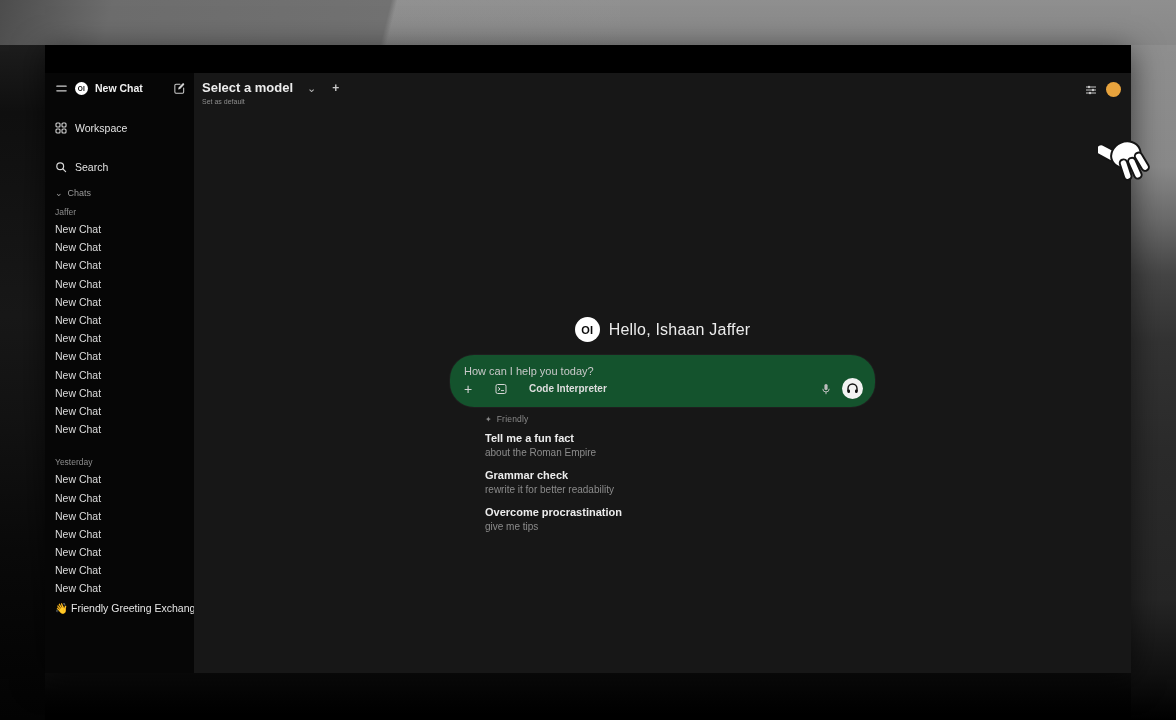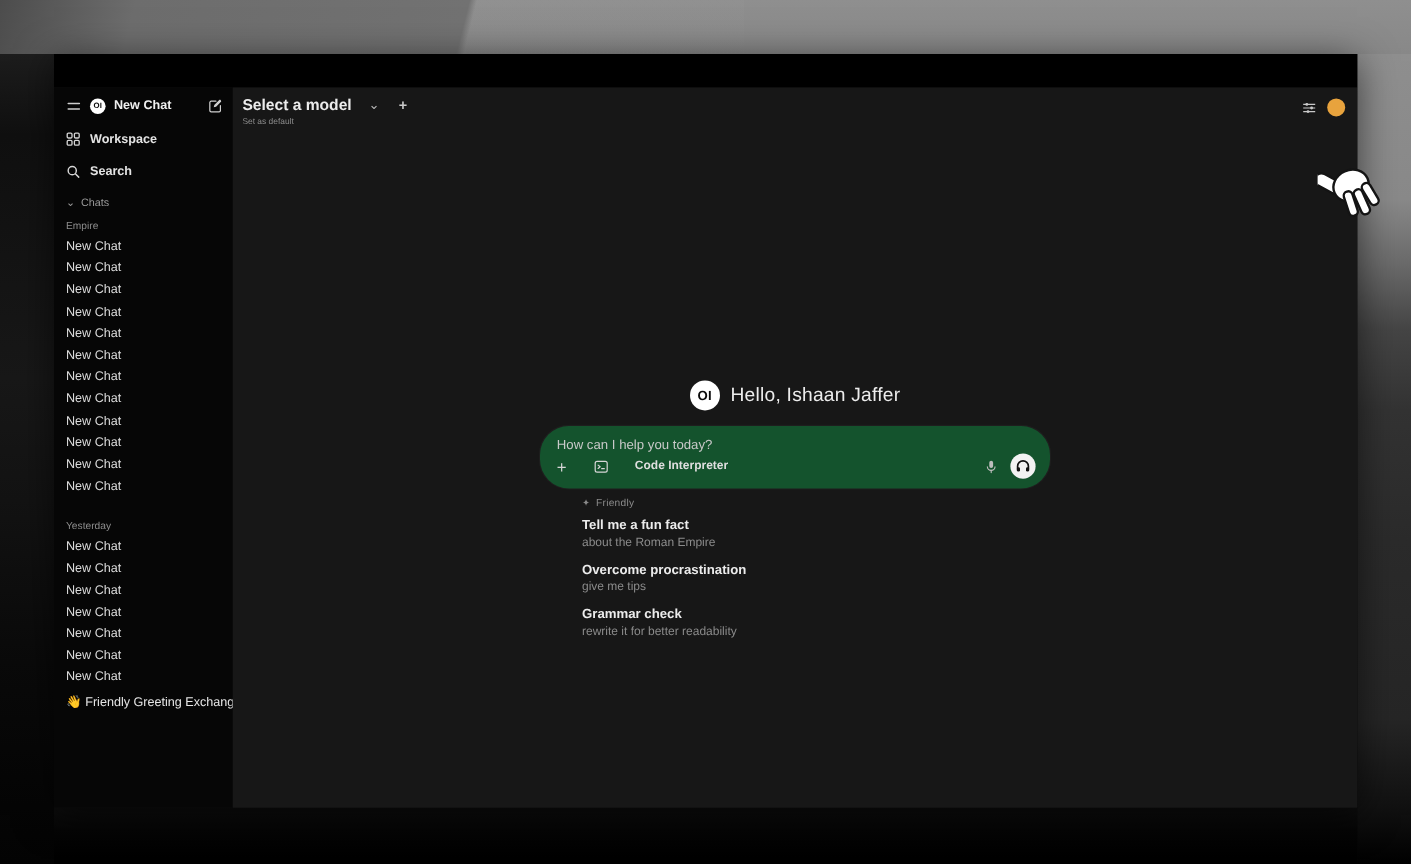--- a/index.html
+++ b/index.html
@@ -27,22 +27,22 @@
   .app-body { flex:1; display:flex; min-height:0; }
 
   
   .sidebar { width:149px; flex:none; background:#060606; color:#e8e8e8; padding:5px 8px 8px 10px;
     overflow:hidden; display:flex; flex-direction:column; }
   .sb-header { display:flex; align-items:center; gap:7px; height:20px; }
   .sb-title { font-size:10.5px; font-weight:bold; color:#f0f0f0; flex:1; white-space:nowrap; }
   .logo-badge { width:13px; height:13px; border-radius:50%; background:#fff; color:#0a0a0a;
     font-size:6.5px; font-weight:800; display:flex; align-items:center; justify-content:center;
     letter-spacing:.2px; flex:none; }
-  .sb-row { display:flex; align-items:center; gap:8px; height:19px; margin-top:8px;
-    font-size:10.5px; font-weight:700; color:#e3e3e3; cursor:pointer; }
+  .sb-row { display:flex; align-items:center; gap:8px; height:19px; margin-top:20px;
+    font-size:10.5px; font-weight:400; color:#e3e3e3; cursor:pointer; }
   .sb-chats { display:flex; align-items:center; gap:5px; height:16px; margin-top:9px;
     font-size:9px; color:#9a9a9a; cursor:pointer; }
   .chev { font-size:9px; line-height:6px; color:#9a9a9a; }
   .sb-section-label { font-size:8.5px; color:#8d8d8d; margin-top:6px; height:13px; }
   .sb-chat-item { font-size:10.5px; color:#dcdcdc; height:18.2px; display:flex; align-items:center;
     cursor:pointer; white-space:nowrap; }
   .sb-gap { height:13px; flex:none; }
   .sb-pinned { font-size:10.5px; color:#e6e6e6; height:18px; display:flex; align-items:center;
     margin-top:2px; cursor:pointer; white-space:nowrap; }
   .icon12 { width:12px; height:12px; flex:none; display:block; }
@@ -135,21 +135,21 @@
             <path d="M8 8l2.6 2.6" stroke="#d6d6d6" stroke-width="1.2" stroke-linecap="round"></path>
           </svg>
           <span>Search</span>
         </div>
 
         <div class="sb-chats">
           <span class="chev">⌄</span>
           <span>Chats</span>
         </div>
 
-        <div class="sb-section-label">Empire</div>
+        <div class="sb-section-label">Jaffer</div>
         <div>
 
             <div class="sb-chat-item">New Chat</div>
 
             <div class="sb-chat-item">New Chat</div>
 
             <div class="sb-chat-item">New Chat</div>
 
             <div class="sb-chat-item">New Chat</div>
 
@@ -257,27 +257,27 @@
               <span class="suggested-label">Friendly</span>
             </div>
             <div>
 
                 <div class="sug-item">
                   <div class="sug-title">Tell me a fun fact</div>
                   <div class="sug-sub">about the Roman Empire</div>
                 </div>
 
                 <div class="sug-item">
+                  <div class="sug-title">Grammar check</div>
+                  <div class="sug-sub">rewrite it for better readability</div>
+                </div>
+
+                <div class="sug-item">
                   <div class="sug-title">Overcome procrastination</div>
                   <div class="sug-sub">give me tips</div>
-                </div>
-
-                <div class="sug-item">
-                  <div class="sug-title">Grammar check</div>
-                  <div class="sug-sub">rewrite it for better readability</div>
                 </div>
               </div>
           </div>
         </div>
       </main>
 
     </div>
   </div>
 
   <svg class="cursor" viewBox="0 0 60 62">

